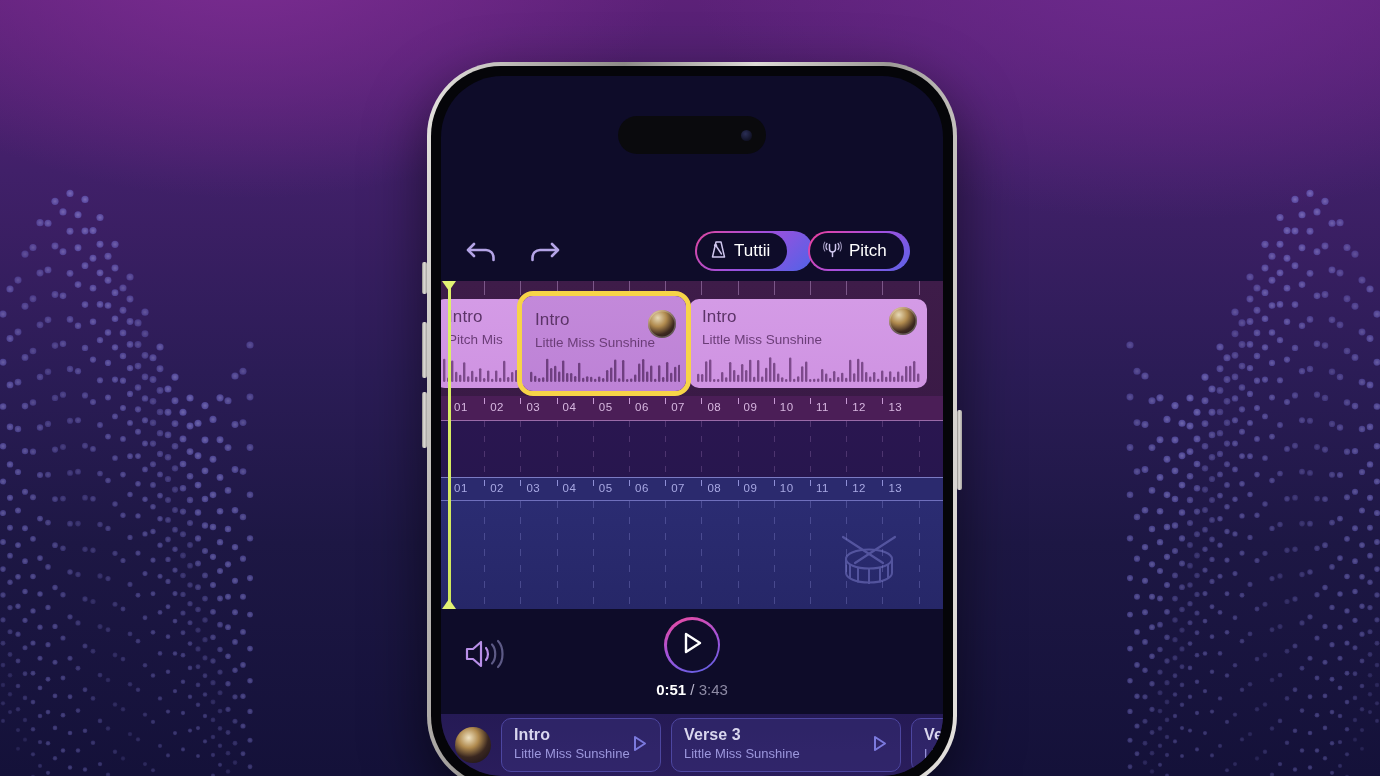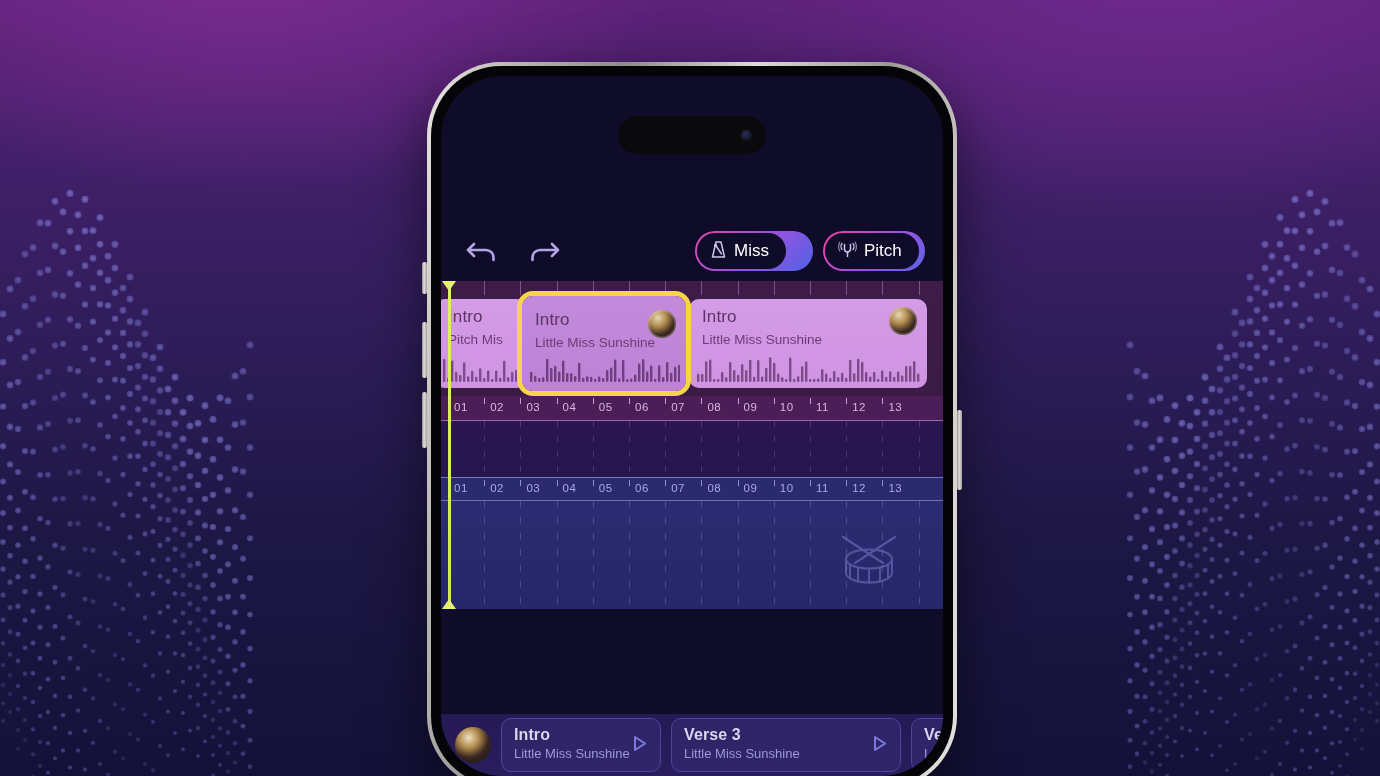--- a/index.html
+++ b/index.html
@@ -84,21 +84,21 @@
     border-radius:20px; padding:2px;
     display:flex; align-items:center;
   }
   .pill-in {
     height:100%; border-radius:18px; background:#0e0c29;
     display:flex; align-items:center; gap:7px; padding:0 17px 0 13px;
   }
   .pill-label { font-size:17px; color:#fff; font-weight:500; }
   #pill-tempo { left:254px; width:118px;
     background:linear-gradient(135deg,#e0479f 0%, #a14fdc 45%, #4f63e8 100%); }
-  #pill-pitch { left:382px; width:102px;
+  #pill-pitch { left:367px; width:102px;
     background:linear-gradient(135deg,#ef3f9a 0%, #a74fdd 48%, #5a63e8 100%); }
 
   
   #timeline { position:absolute; left:0; right:0; top:205px; height:328px; overflow:hidden; }
   #track-vocal { position:absolute; left:0; right:0; top:0; height:125px;
     background:linear-gradient(180deg,#3e1c49 0%, #3a1a46 100%); }
   #ruler-top { position:absolute; left:0; right:0; top:115px; height:25px;
     background:#4b1e57; border-bottom:1px solid #9a6aa8; }
   #track-mid { position:absolute; left:0; right:0; top:140px; height:62px;
     background:linear-gradient(180deg,#2a1650 0%,#27164e 100%); }
@@ -1307,21 +1307,21 @@
 
           <div class="pill" id="pill-tempo">
             <div class="pill-in">
               <span>
                 <svg width="17" height="19" viewBox="0 0 17 19" fill="none">
                   <path d="M6 2 H11 L14.5 17 H2.5 Z" stroke="#cfc6ee" stroke-width="1.5" stroke-linejoin="round"></path>
                   <path d="M11.5 14 L5.5 5" stroke="#cfc6ee" stroke-width="1.4" stroke-linecap="round"></path>
                   <circle cx="5.6" cy="5.2" r="1.5" fill="#cfc6ee"></circle>
                 </svg>
               </span>
-              <span class="pill-label">Miss</span>
+              <span class="pill-label">Tuttii</span>
             </div>
           </div>
 
           <div class="pill" id="pill-pitch">
             <div class="pill-in">
               <span>
                 <svg width="19" height="19" viewBox="0 0 19 19" fill="none">
                   <path d="M6.5 4.5 V9 a3 3 0 0 0 6 0 V4.5" stroke="#cfc6ee" stroke-width="1.5" stroke-linecap="round"></path>
                   <path d="M9.5 12 V16.5" stroke="#cfc6ee" stroke-width="1.5" stroke-linecap="round"></path>
                   <path d="M4 3.5 C2.6 5 2.6 8 4 9.5" stroke="#cfc6ee" stroke-width="1.2" stroke-linecap="round"></path>
@@ -1598,20 +1598,46 @@
               </svg>
             </span>
           </div>
 
           <div id="playhead">
             <div class="ph-tri" id="ph-top"></div>
             <div class="ph-tri" id="ph-bot"></div>
           </div>
         </div>
 
+        <div id="player">
+          <span id="speaker">
+            <svg width="44" height="34" viewBox="0 0 44 34" fill="none">
+              <path d="M4 12 H10 L18 5 V29 L10 22 H4 Z" stroke="#b88fe8" stroke-width="2.2" stroke-linejoin="round"></path>
+              <path d="M23 11 C25.6 14 25.6 20 23 23" stroke="#b88fe8" stroke-width="2.2" stroke-linecap="round"></path>
+              <path d="M29 7.5 C33.3 12 33.3 22 29 26.5" stroke="#5d5a86" stroke-width="2.2" stroke-linecap="round"></path>
+              <path d="M35 4 C41 10 41 24 35 30" stroke="#5d5a86" stroke-width="2.2" stroke-linecap="round"></path>
+            </svg>
+          </span>
+
+          <div id="playbtn">
+            <div id="playbtn-in">
+              <span>
+                <svg width="24" height="26" viewBox="0 0 24 26" fill="none">
+                  <path d="M6 4 L20 13 L6 22 Z" stroke="#ffffff" stroke-width="2.4" stroke-linejoin="round"></path>
+                </svg>
+              </span>
+            </div>
+          </div>
+
+          <div id="times">
+            <span id="t-cur">0:51</span>
+            <span id="t-sep">/</span>
+            <span id="t-tot">3:43</span>
+          </div>
+        </div>
 
         <div id="sections">
           <div id="sect-avatar"></div>
           <div id="sect-cards" style="display:flex; gap:10px;">
               <div class="sect-card" style="width:160px">
                 <div class="sect-name">Intro</div>
                 <div class="sect-sub">Little Miss Sunshine</div>
                 <span class="sect-play"><svg width="17" height="19" viewBox="0 0 17 19" fill="none">
                     <path d="M4 3 L14 9.5 L4 16 Z" stroke="#7b79dd" stroke-width="2" stroke-linejoin="round"></path>
                   </svg></span>

